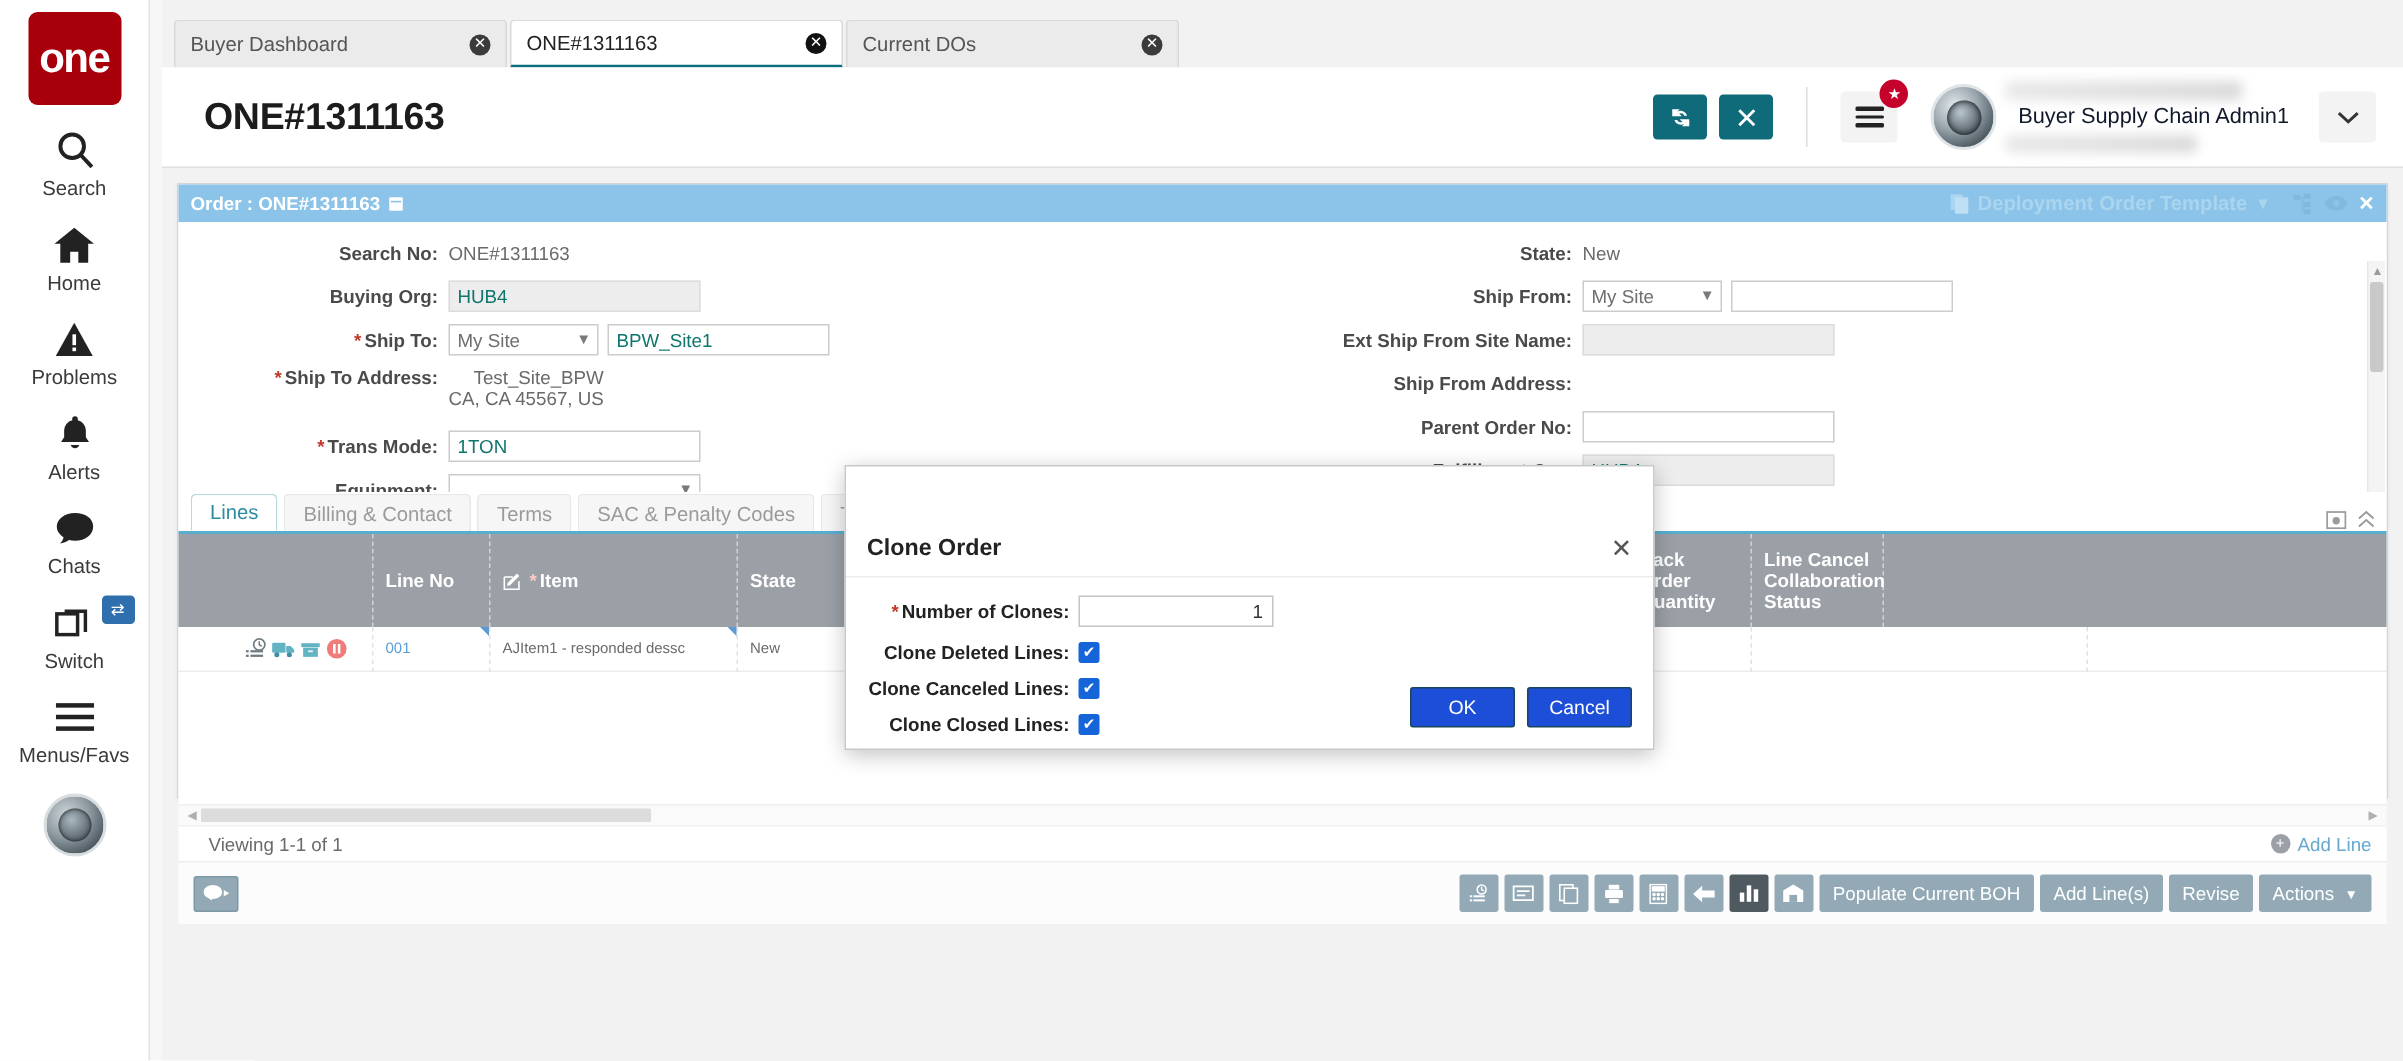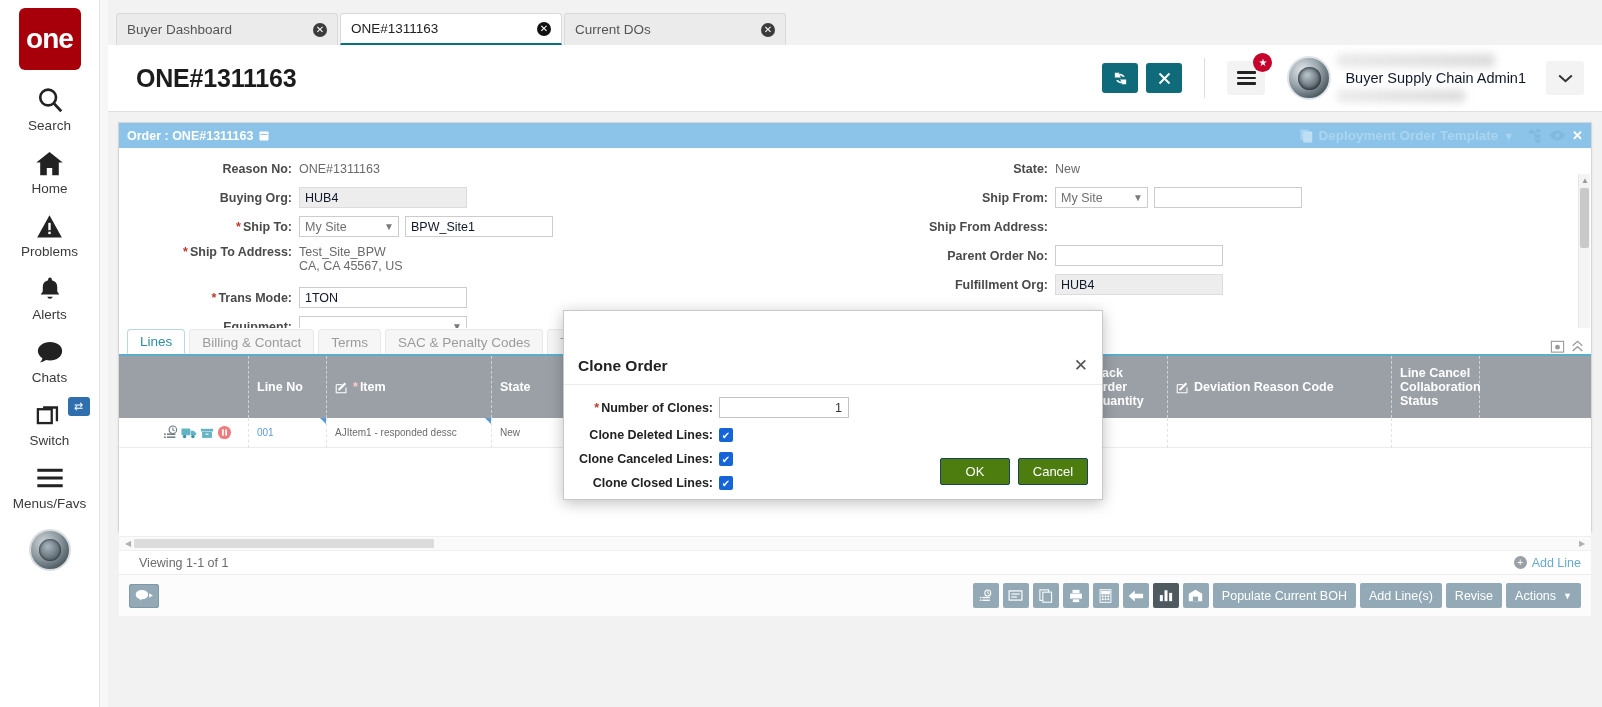--- a/index.html
+++ b/index.html
@@ -132,23 +132,23 @@
   .col { width:50%; }
   .frow { display:flex; align-items:center; margin-bottom:8px; height:21px; }
   .frow.tall { height:34px; align-items:flex-start; }
   .flabel {
     width:180px; text-align:right; padding-right:7px; font-size:12.5px; color:#4a4a4a; font-weight:700;
     white-space:nowrap;
   }
   .col.right .flabel { width:200px; }
   .req { color:#c0392b; margin-right:2px; }
   .fval { font-size:12.5px; color:#6a6a6a; }
-  .fval.two { line-height:14px; }
+  .fval.two { line-height:14px;text-align:right; }
   .inp {
-    height:21px; border:1px solid #ccc; background:#fff; font-size:12.5px; color:#0f172a;
+    height:21px; border:1px solid #ccc; background:#fff; font-size:12.5px; color:#0f766e;
     padding:0 5px; display:flex; align-items:center;
   }
   .inp.grey { background:#ededed; border-color:#dcdcdc; }
   .sel {
     height:21px; border:1px solid #ccc; background:#fff; font-size:12.5px; color:#6f6f6f;
     padding:0 5px; display:flex; align-items:center; position:relative;
   }
   .sel .car { position:absolute; right:4px; top:4px; color:#7a7a7a; font-size:10px; }
 
   .vscroll {
@@ -210,21 +210,21 @@
   .mlabel { width:155px; text-align:right; padding-right:6px; font-size:12.5px; font-weight:700; color:#222; }
   .mnum {
     width:130px; height:21px; border:1px solid #c4c4c4; background:#fff; font-size:12.5px;
     color:#333; display:flex; align-items:center; justify-content:flex-end; padding-right:6px;
   }
   .cbx {
     width:14px; height:14px; background:#1565d8; border-radius:2px; color:#fff; font-size:10px;
     display:flex; align-items:center; justify-content:center; cursor:pointer;
   }
   .modal-foot { position:absolute; right:14px; bottom:14px; display:flex; gap:8px; }
-  .mbtn { height:27px; min-width:70px; background:#4d7c0f; color:#fff; font-size:13px;
+  .mbtn { height:27px; min-width:70px; background:#1d4ed8; color:#fff; font-size:13px;
           display:flex; align-items:center; justify-content:center; border:1px solid #18445c; border-radius:2px; cursor:pointer;}
   svg { display:block; }
 </style>
 </head>
 <body>
 
 <div id="app">
 
   <div class="rail">
     <div class="logo">
@@ -409,21 +409,21 @@
           </span>
           <span style="color:#fff; font-weight:700; font-size:13px;">✕</span>
         </span>
       </div>
 
       <div class="formwrap">
         <div class="formcols">
 
           <div class="col left">
             <div class="frow">
-              <div class="flabel">Reason No:</div>
+              <div class="flabel">Search No:</div>
               <div class="fval">ONE#1311163</div>
             </div>
             <div class="frow">
               <div class="flabel">Buying Org:</div>
               <div class="inp grey" style="width:168px;">HUB4</div>
             </div>
             <div class="frow">
               <div class="flabel"><span class="req">*</span><span>Ship To:</span></div>
               <div class="sel" style="width:100px;">
                 <span>My Site</span>
@@ -457,20 +457,24 @@
               <div class="flabel">State:</div>
               <div class="fval">New</div>
             </div>
             <div class="frow">
               <div class="flabel">Ship From:</div>
               <div class="sel" style="width:93px;">
                 <span>My Site</span>
                 <span class="car">▼</span>
               </div>
               <div class="inp" style="width:148px; margin-left:6px;"></div>
+            </div>
+            <div class="frow">
+              <div class="flabel">Ext Ship From Site Name:</div>
+              <div class="inp grey" style="width:168px;"></div>
             </div>
             <div class="frow">
               <div class="flabel">Ship From Address:</div>
               <div class="fval"></div>
             </div>
             <div class="frow" style="margin-top:7px;">
               <div class="flabel">Parent Order No:</div>
               <div class="inp" style="width:168px;"></div>
             </div>
             <div class="frow" style="margin-top:7px;">
@@ -558,30 +562,20 @@
             </div>
           <div class="gh" style="width:101px;">
             <span class="edicon">
               <svg width="13" height="13" viewBox="0 0 16 16" fill="none" stroke="#fff" stroke-width="1.3">
                   <path d="M1.5 4.5h7"></path>
                   <path d="M1.5 4.5v10h12V8"></path>
                   <path d="M6 11.4 13.8 3.6l-1.9-1.9L4.1 9.5l-.3 2.2z" fill="#fff" stroke="none"></path>
                 </svg>
             </span>
             <span>Back Order Quantity</span>
-          </div>
-          <div class="gh" style="width:224px;">
-            <span class="edicon">
-              <svg width="13" height="13" viewBox="0 0 16 16" fill="none" stroke="#fff" stroke-width="1.3">
-                  <path d="M1.5 4.5h7"></path>
-                  <path d="M1.5 4.5v10h12V8"></path>
-                  <path d="M6 11.4 13.8 3.6l-1.9-1.9L4.1 9.5l-.3 2.2z" fill="#fff" stroke="none"></path>
-                </svg>
-            </span>
-            <span>Deviation Reason Code</span>
           </div>
           <div class="gh" style="width:88px;">
               <span>Line Cancel Collaboration Status</span>
             </div>
         </div>
 
         <div class="gridbody">
           <div class="grow">
             <div class="gc" style="width:130px;">
               <div class="rowicons">

